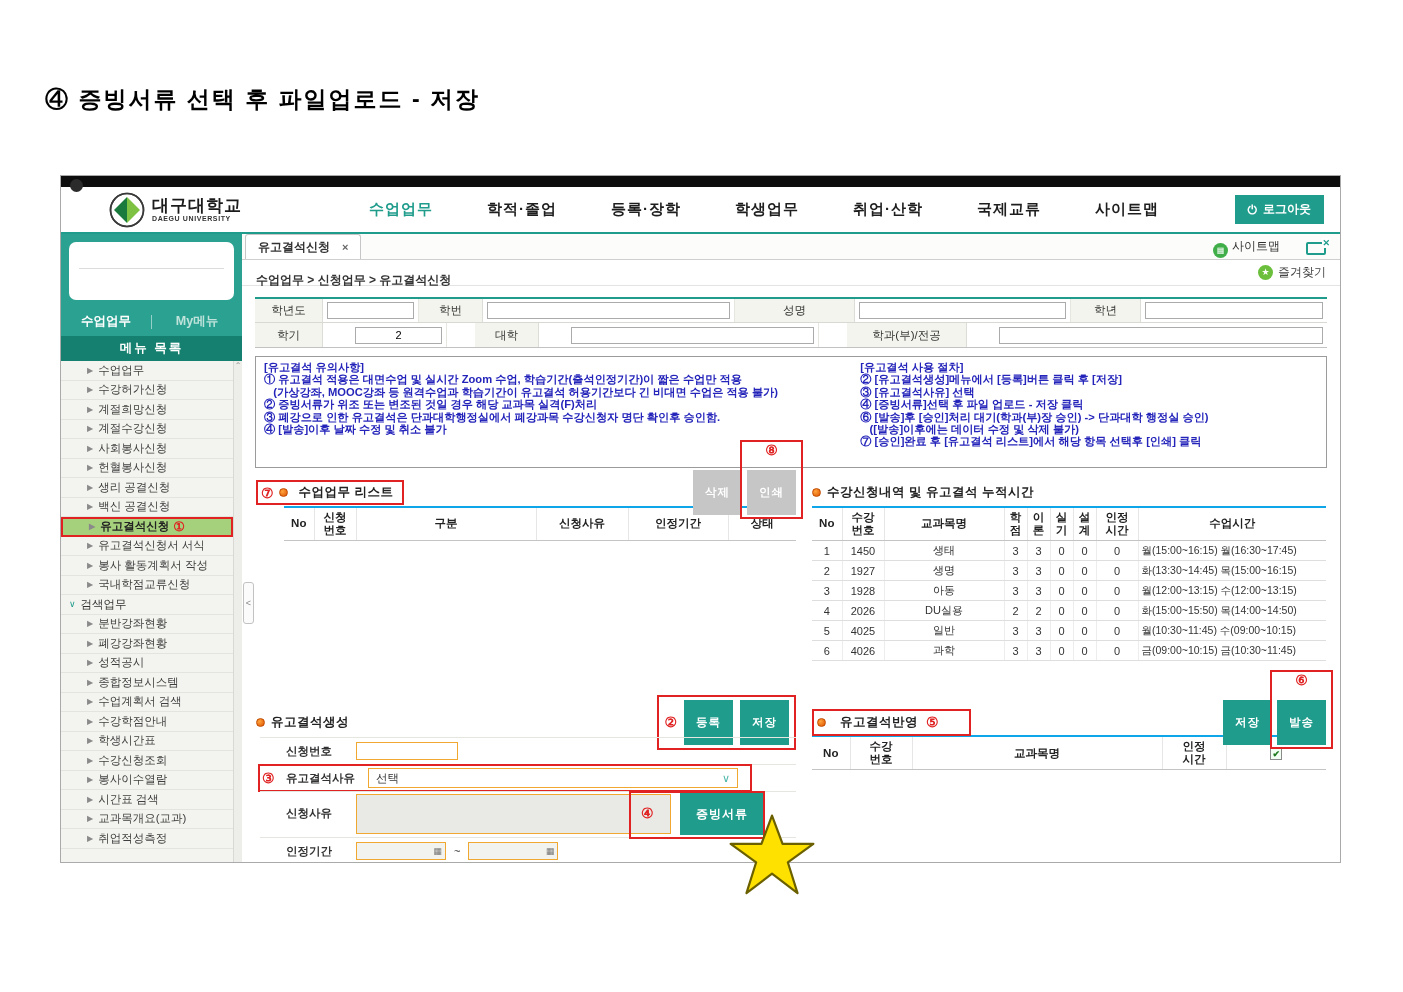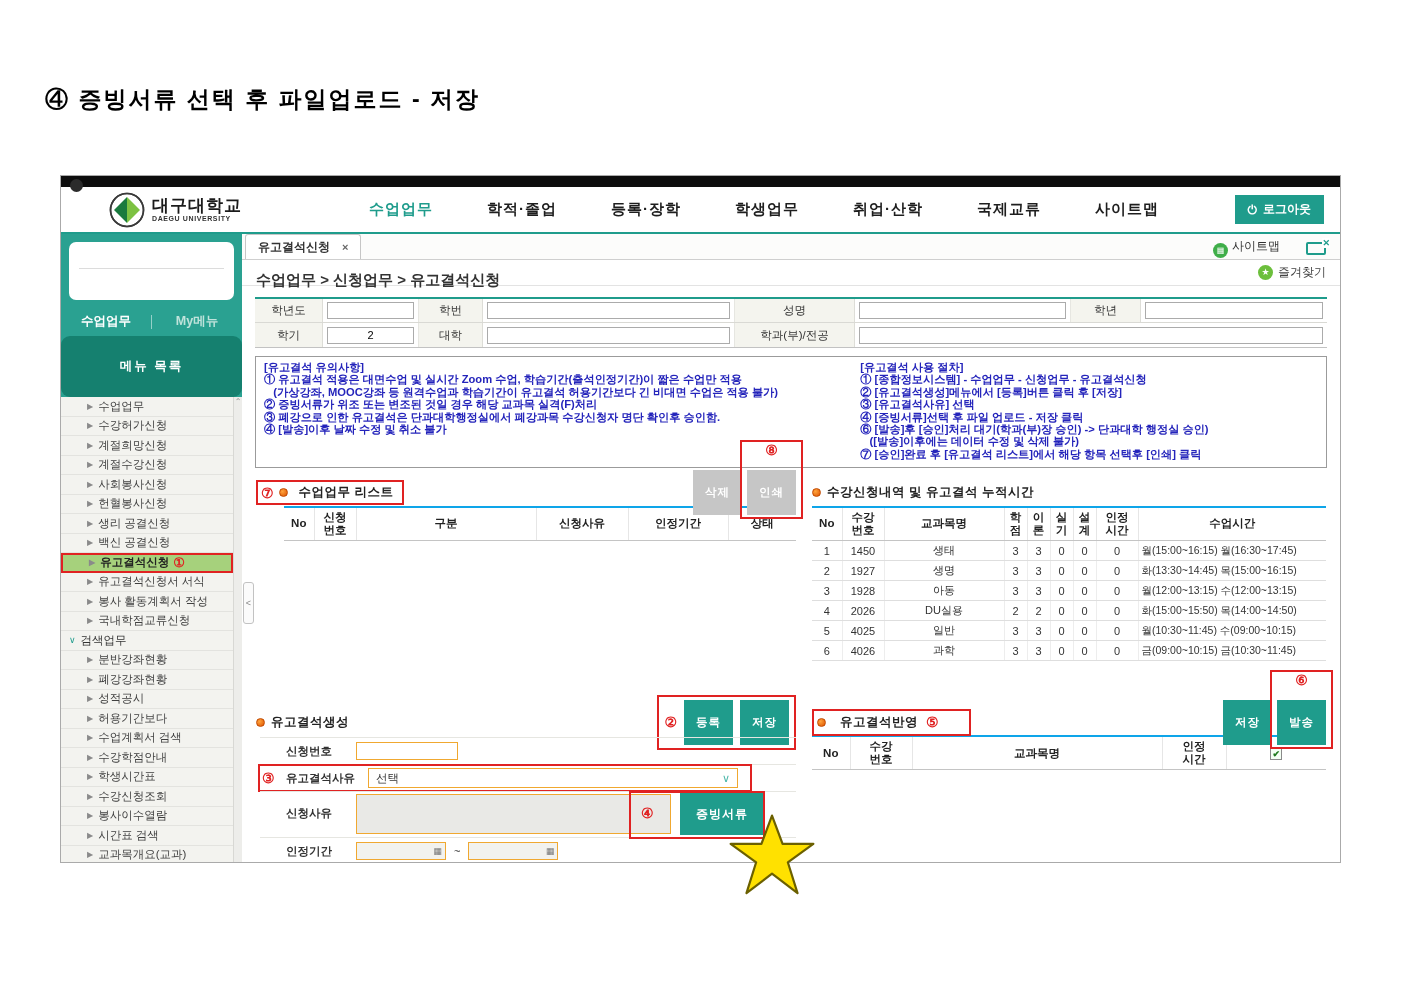--- a/index.html
+++ b/index.html
@@ -27,21 +27,21 @@
 
   
   .sidebar { width:181px; background:#2aa191; flex-shrink:0; display:flex; flex-direction:column; }
   .login-box { background:#fff; border-radius:7px; margin:8px 8px 6px 8px; height:58px; position:relative; }
   .login-box::after { content:""; position:absolute; left:10px; right:10px; top:26px; border-top:1px solid #dcdcdc; }
   .side-tabs { display:flex; align-items:center; color:#fff; padding:7px 0 6px 0; }
   .side-tab { flex:1; text-align:center; font-size:12.5px; cursor:pointer;font-weight:bold; }
   .side-tab.on { font-weight:bold; color:#fff; }
   .side-tab.off { color:#bfe3db; }
   .side-tab-div { width:1px; height:14px; background:rgba(255,255,255,.5); }
-  .menu-head { background:#15806f; color:#fff; font-size:12.5px; font-weight:bold; text-align:center; padding:22px 0; letter-spacing:2px;border-radius:9px; }
+  .menu-head { background:#15806f; color:#fff; font-size:12.5px; font-weight:bold; text-align:center; padding:4px 0; letter-spacing:2px; }
   .menu-list { flex:1; background:#f3f3ef; position:relative; overflow:hidden; padding-right:9px; }
   .menu-scroll { position:absolute; right:0; top:0; bottom:0; width:9px; background:#ededea; border-left:1px solid #d8d8d4; color:#8a8a8a; font-size:8px; text-align:center; line-height:10px; cursor:pointer; }
   .menu-item { height:19.5px; display:flex; align-items:center; font-size:11.5px; color:#3f3f3f; padding-left:26px; border-bottom:1px solid #e3e3df; white-space:nowrap; cursor:pointer; position:relative; }
   .menu-item .arr { color:#8a8a8a; font-size:8px; margin-right:5px; }
   .menu-item.section { padding-left:8px; font-size:11.5px; color:#333; }
   .menu-item.section .arr { color:#1f9c8c; font-size:9px; }
   .menu-item.active { background:#a6d17c; border:2px solid #e02222; font-weight:bold; color:#222; }
   .badge { color:#e02222; font-weight:bold; font-size:13px; margin-left:4px; }
 
   
@@ -50,28 +50,28 @@
 
   .tabbar { height:26px; border-bottom:1px solid #cfcfcf; display:flex; align-items:flex-end; padding-left:3px; position:relative; background:#fcfcfb; }
   .tab { height:25px; border:1px solid #c6c6c6; border-bottom:none; background:#fff; display:flex; align-items:center; gap:12px; padding:0 12px; font-size:12px; font-weight:bold; color:#333; border-radius:3px 3px 0 0; cursor:pointer; }
   .tab-close { color:#666; font-size:11px; cursor:pointer; }
   .tabbar-right { position:absolute; right:14px; top:4px; display:flex; align-items:center; gap:26px; font-size:12px; color:#333; }
   .sitemap-ico { display:inline-block; width:15px; height:15px; border-radius:50%; background:#3fae49; color:#fff; font-size:8px; line-height:15px; text-align:center; vertical-align:-3px; margin-right:4px; }
   .win-ico { width:20px; height:13px; border:2px solid #1f9c8c; border-radius:2px; position:relative; }
   .win-ico::after { content:"✕"; position:absolute; right:-6px; top:-6px; color:#1f9c8c; font-size:9px; font-weight:bold; background:#fff; }
 
   .crumb-row { height:26px; display:flex; align-items:center; justify-content:space-between; padding:0 14px; border-bottom:1px solid #e3e3e3; }
-  .crumb { font-size:15px; font-weight:bold; color:#333;margin-top:16px; }
+  .crumb { font-size:12px; font-weight:bold; color:#333;margin-top:16px; }
   .fav { display:flex; align-items:center; gap:5px; font-size:12px; color:#444; cursor:pointer; }
   .fav-ico { width:15px; height:15px; border-radius:50%; background:#6cbf3c; color:#fff; font-size:9px; line-height:15px; text-align:center; }
 
   
   .form-wrap { margin:11px 13px 4px 13px; border-top:2px solid #1f9c8c; border-bottom:1px solid #c2c2c2; font-size:11.5px; }
   .frow { display:flex; align-items:stretch; height:24px; border-bottom:1px solid #d9d9d4; }
-  .frow:last-child { border-bottom:none; }
+  .frow:last-child { border-bottom:none;gap:28px; }
   .flab { background:#f4f4ee; display:flex; align-items:center; justify-content:center; color:#333; border-right:1px solid #ddddd7; flex-shrink:0; }
   .fval { display:flex; align-items:center; padding:0 4px; border-right:1px solid #e6e6e1; }
   .fval:last-child { border-right:none; }
   .tinput { height:17px; border:1px solid #ababab; background:#fff; width:100%; font-size:11px; padding:0 3px; }
   .tinput.center { text-align:center; }
 
   
   .notice { margin:4px 13px; border:1px solid #9b9b9b; display:flex; padding:4px 8px 6px 8px; color:#2424bb; font-size:11.2px; line-height:12.4px; font-weight:bold; height:134px; overflow:hidden; }
   .notice-col-l { width:56%; }
   .notice-col-r { flex:1; padding-left:6px; }
@@ -238,21 +238,21 @@
               <div class="menu-item">
                 <span class="arr">▶</span>
                 <span>폐강강좌현황</span>
               </div>
               <div class="menu-item">
                 <span class="arr">▶</span>
                 <span>성적공시</span>
               </div>
               <div class="menu-item">
                 <span class="arr">▶</span>
-                <span>허용기간보다</span>
+                <span>종합정보시스템</span>
               </div>
               <div class="menu-item">
                 <span class="arr">▶</span>
                 <span>수업계획서 검색</span>
               </div>
               <div class="menu-item">
                 <span class="arr">▶</span>
                 <span>수강학점안내</span>
               </div>
               <div class="menu-item">
@@ -348,21 +348,20 @@
                 <div class="nline">① 유고결석 적용은 대면수업 및 실시간 Zoom 수업, 학습기간(출석인정기간)이 짧은 수업만 적용</div>
                 <div class="nline">   (가상강좌, MOOC강좌 등 원격수업과 학습기간이 유고결석 허용기간보다 긴 비대면 수업은 적용 불가)</div>
                 <div class="nline">② 증빙서류가 위조 또는 변조된 것일 경우 해당 교과목 실격(F)처리</div>
                 <div class="nline">③ 폐강으로 인한 유고결석은 단과대학행정실에서 폐강과목 수강신청자 명단 확인후 승인함.</div>
                 <div class="nline">④ [발송]이후 날짜 수정 및 취소 불가</div>
               </div>
           </div>
           <div class="notice-col-r">
             <div class="notice-title">[유고결석 사용 절차]</div>
             <div id="notice-right-lines">
-                <div class="nline">① [종합정보시스템] - 수업업무 - 신청업무 - 유고결석신청</div>
                 <div class="nline">② [유고결석생성]메뉴에서 [등록]버튼 클릭 후 [저장]</div>
                 <div class="nline">③ [유고결석사유] 선택</div>
                 <div class="nline">④ [증빙서류]선택 후 파일 업로드 - 저장 클릭</div>
                 <div class="nline">⑥ [발송]후 [승인]처리 대기(학과(부)장 승인) -&gt; 단과대학 행정실 승인)</div>
                 <div class="nline">   ([발송]이후에는 데이터 수정 및 삭제 불가)</div>
                 <div class="nline">⑦ [승인]완료 후 [유고결석 리스트]에서 해당 항목 선택후 [인쇄] 클릭</div>
               </div>
           </div>
         </div>
 

